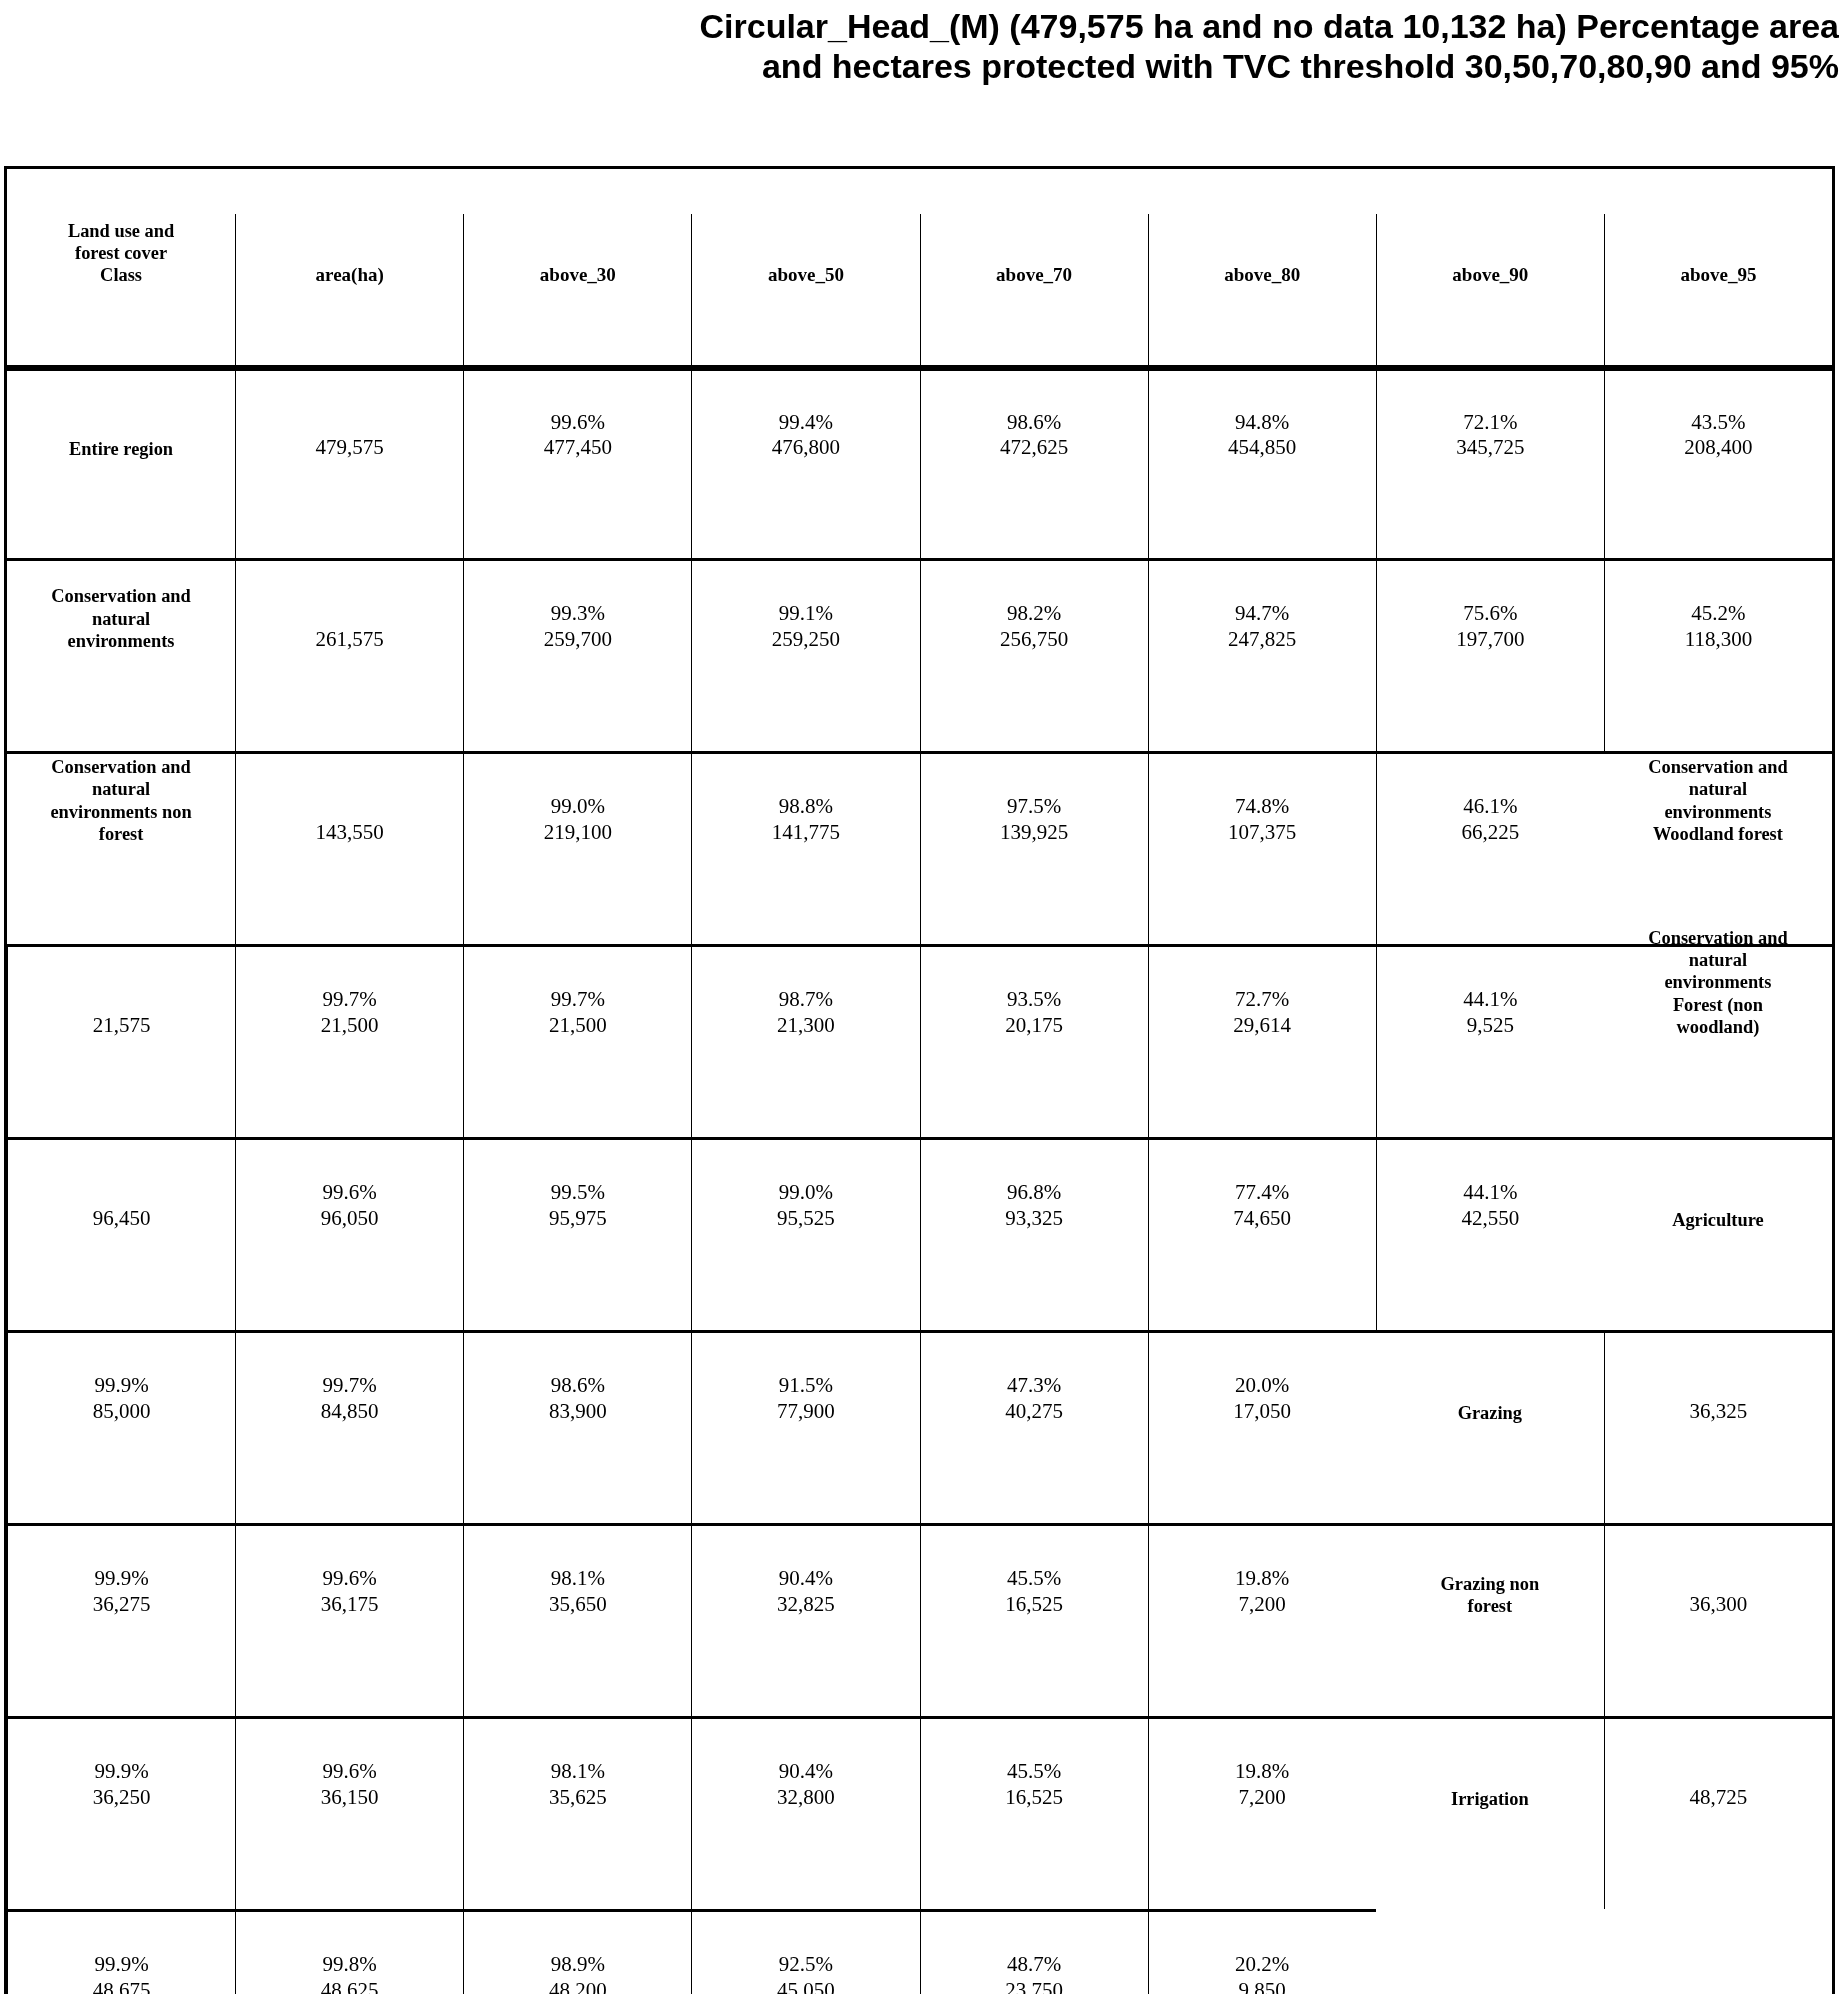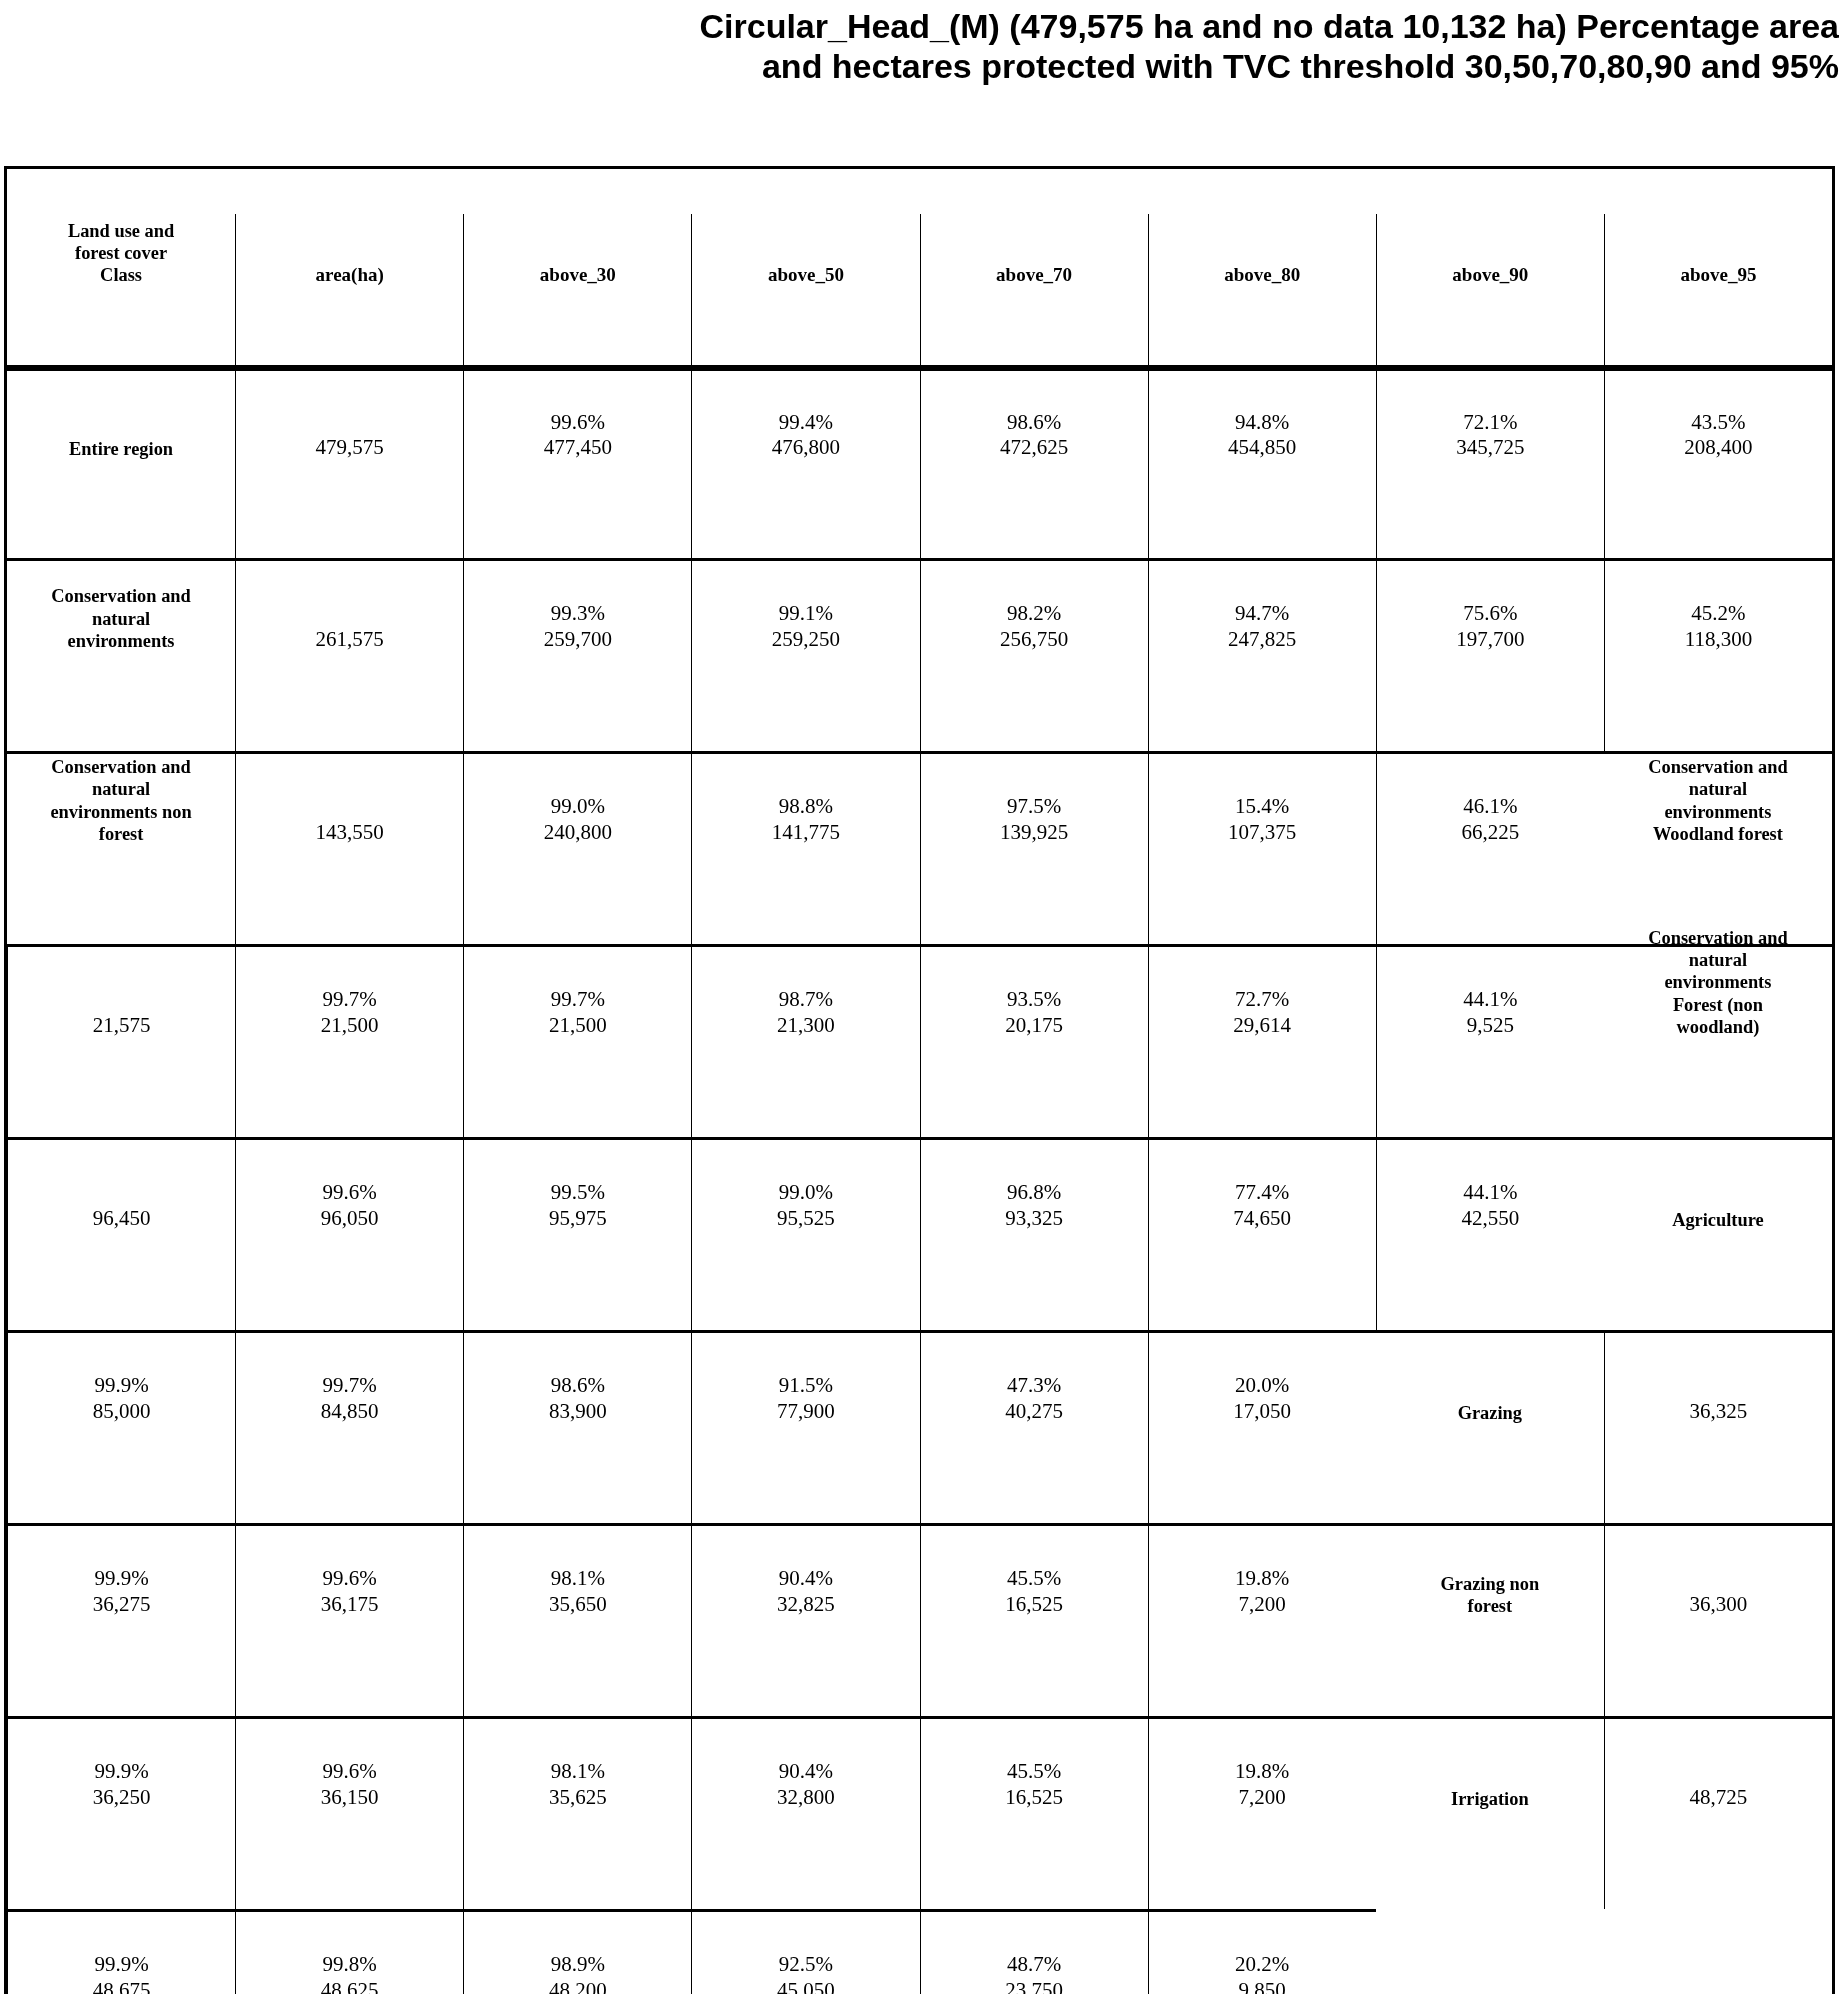--- a/index.html
+++ b/index.html
@@ -179,38 +179,38 @@
         </div>
       </div>
       <div class="cell ">
         <div class="ct">
           <div class="ha">143,550</div>
         </div>
       </div>
       <div class="cell ">
         <div class="ct">
           <div class="pct">99.0%</div>
-          <div class="ha">240,800</div>
+          <div class="ha">219,100</div>
         </div>
       </div>
       <div class="cell ">
         <div class="ct">
           <div class="pct">98.8%</div>
           <div class="ha">141,775</div>
         </div>
       </div>
       <div class="cell ">
         <div class="ct">
           <div class="pct">97.5%</div>
           <div class="ha">139,925</div>
         </div>
       </div>
       <div class="cell ">
         <div class="ct">
-          <div class="pct">15.4%</div>
+          <div class="pct">74.8%</div>
           <div class="ha">107,375</div>
         </div>
       </div>
       <div class="cell ">
         <div class="ct">
           <div class="pct">46.1%</div>
           <div class="ha">66,225</div>
         </div>
       </div>
       <div class="cell c0">

